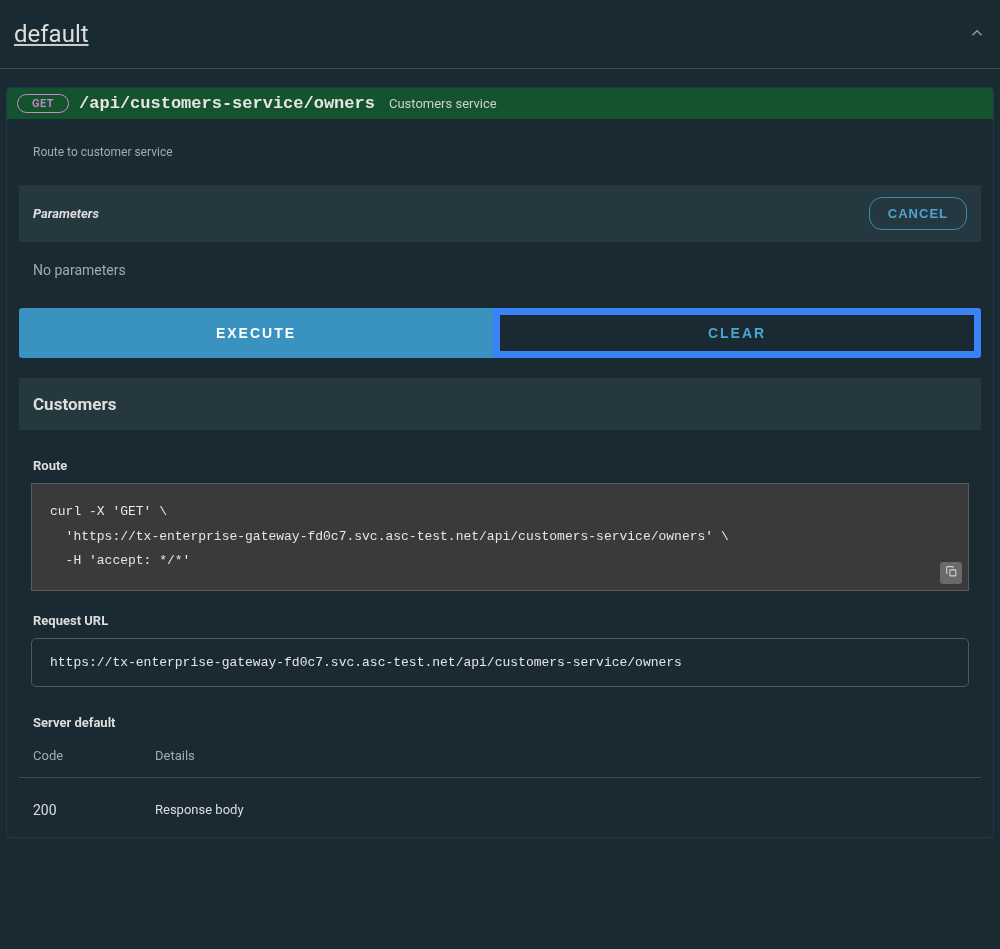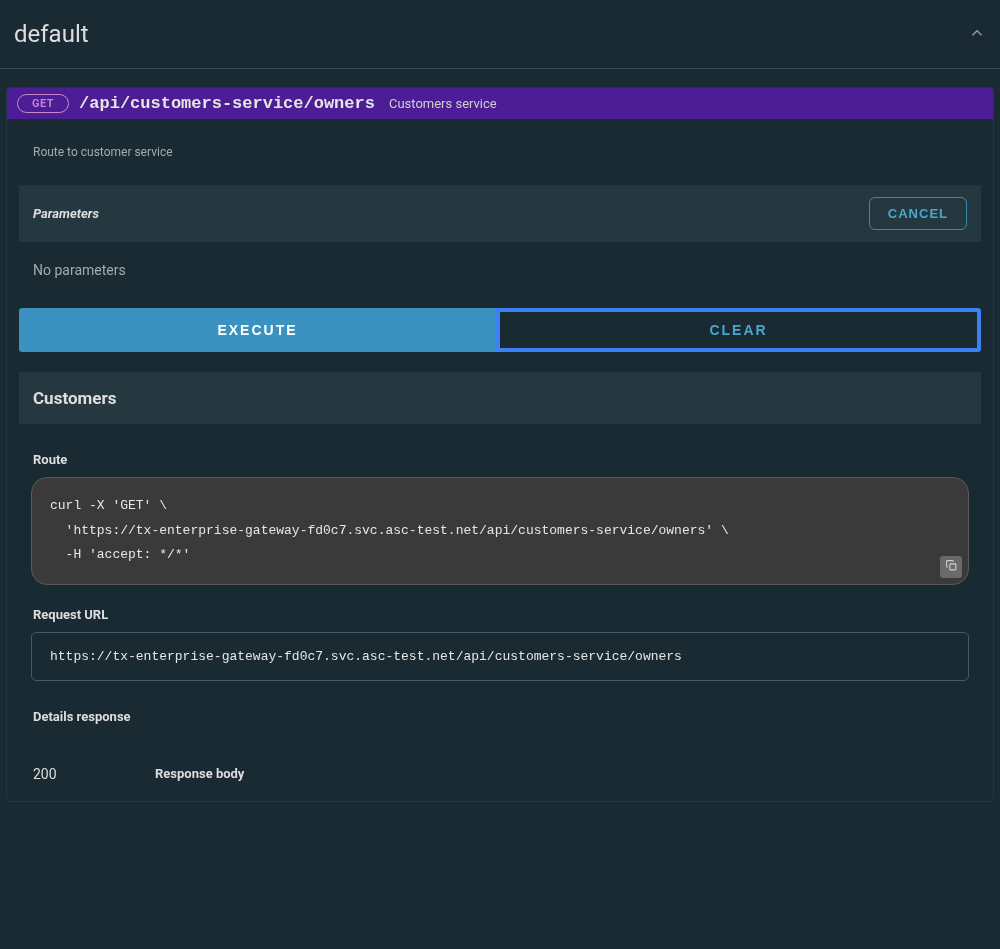--- a/index.html
+++ b/index.html
@@ -16,41 +16,42 @@
       height: 949px;
       overflow: hidden;
     }
     .section-header {
       display: flex;
       justify-content: space-between;
       align-items: center;
       padding: 20px 14px 20px 14px;
       border-bottom: 1px solid #3a4a52;
       cursor: pointer;
+      text-decoration: underline;
     }
     .section-title {
       font-size: 24px;
       font-weight: 400;
       color: #dedede;
     }
     .chevron-icon {
       color: #8a9aa2;
     }
     .chevron-icon svg {
       width: 18px;
       height: 18px;
     }
     .operation-container {
       margin: 18px 6px 0 6px;
       border: 1px solid #1a3a4a;
       border-radius: 4px;
       overflow: hidden;
     }
     .operation-header {
-      background-color: #4c1d95;
+      background-color: #14532d;
       display: flex;
       align-items: center;
       padding: 6px 10px;
       gap: 10px;
       cursor: pointer;
     }
     .method-badge {
       background-color: transparent;
       border: 1px solid #c58ad0;
       color: #c58ad0;
@@ -95,21 +96,21 @@
       font-style: italic;
     }
     .cancel-btn {
       background: transparent;
       border: 1px solid #3a8ab0;
       color: #4aa5d0;
       font-size: 13px;
       font-weight: 600;
       letter-spacing: 1px;
       padding: 8px 18px;
-      border-radius: 6px;
+      border-radius: 13px;
       cursor: pointer;
     }
     .no-params {
       color: #a0acb2;
       font-size: 14px;
       padding-left: 14px;
       margin-bottom: 30px;
     }
     .action-buttons {
       display: flex;
@@ -123,21 +124,21 @@
       font-size: 14px;
       font-weight: 600;
       letter-spacing: 2px;
       padding: 11px 0;
       cursor: pointer;
       border-radius: 3px 0 0 3px;
     }
     .clear-btn {
       flex: 1;
       background-color: transparent;
-      border: 4px solid #3b82f6;
+      border: 7px solid #3b82f6;
       color: #4aa5d0;
       font-size: 14px;
       font-weight: 600;
       letter-spacing: 2px;
       padding: 10px 0;
       cursor: pointer;
       border-radius: 0 3px 3px 0;
     }
     .responses-bar {
       background-color: #253840;
@@ -153,21 +154,21 @@
       font-size: 13px;
       font-weight: 700;
       color: #dedede;
       padding-left: 14px;
       margin-bottom: 10px;
     }
     .code-block {
       position: relative;
       background-color: #3a3a3a;
       border: 1px solid #5a5a5a;
-      border-radius: 16px;
+      border-radius: 0;
       margin: 0 12px 22px 12px;
       padding: 16px 18px;
       font-family: "Courier New", monospace;
       font-size: 13px;
       color: #e6e6e6;
       white-space: pre;
       line-height: 1.9;
     }
     .url-block {
       background-color: transparent;
@@ -220,21 +221,21 @@
       flex: 1;
     }
     .response-row {
       display: flex;
       padding: 24px 14px 0 14px;
       font-size: 14px;
       color: #dedede;
     }
     .response-body-label {
       font-size: 13px;
-      font-weight: 700;
+      font-weight: 400;
       color: #dedede;
       margin-bottom: 8px;
     }
   </style>
 </head>
 <body>
 
 <div class="section-header">
   <span class="section-title">default</span>
   <span class="chevron-icon">
@@ -274,22 +275,26 @@
     <div class="code-block"><span>curl -X 'GET' \
   'https://tx-enterprise-gateway-fd0c7.svc.asc-test.net/api/customers-service/owners' \
   -H 'accept: */*'</span><button class="copy-btn"><span><svg viewBox="0 0 24 24" fill="none" stroke="currentColor" stroke-width="2">
               <rect x="9" y="9" width="11" height="11" rx="1"></rect>
               <path d="M5 15H4a1 1 0 0 1-1-1V4a1 1 0 0 1 1-1h10a1 1 0 0 1 1 1v1"></path>
             </svg></span></button></div>
 
     <div class="sub-label">Request URL</div>
     <div class="url-block">https://tx-enterprise-gateway-fd0c7.svc.asc-test.net/api/customers-service/owners</div>
 
-    <div class="server-response-label">Details response</div>
-
+    <div class="server-response-label">Server default</div>
+
+    <div class="response-table-head">
+      <div class="col-code">Code</div>
+      <div class="col-details">Details</div>
+    </div>
 
     <div class="response-row">
       <div class="col-code">200</div>
       <div class="col-details">
         <div class="response-body-label">Response body</div>
       </div>
     </div>
 
   </div>
 </div>

